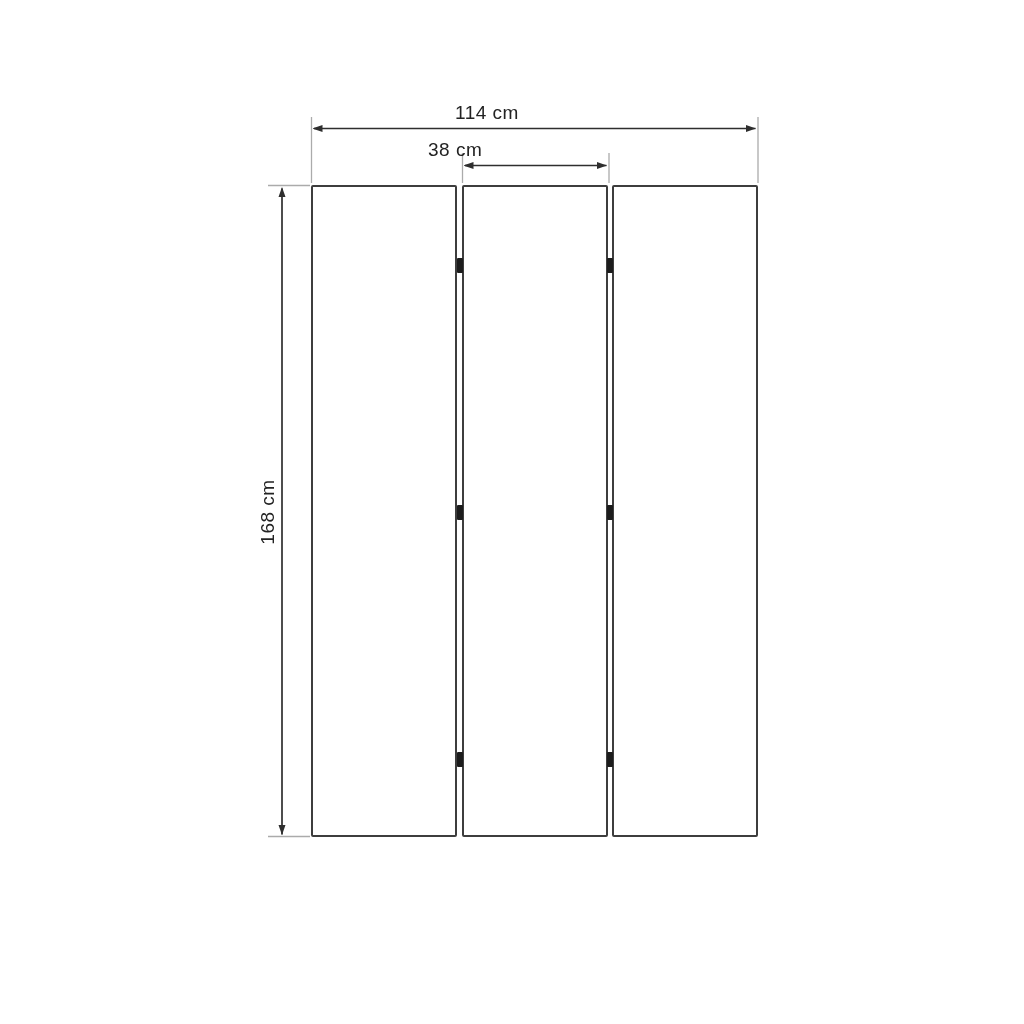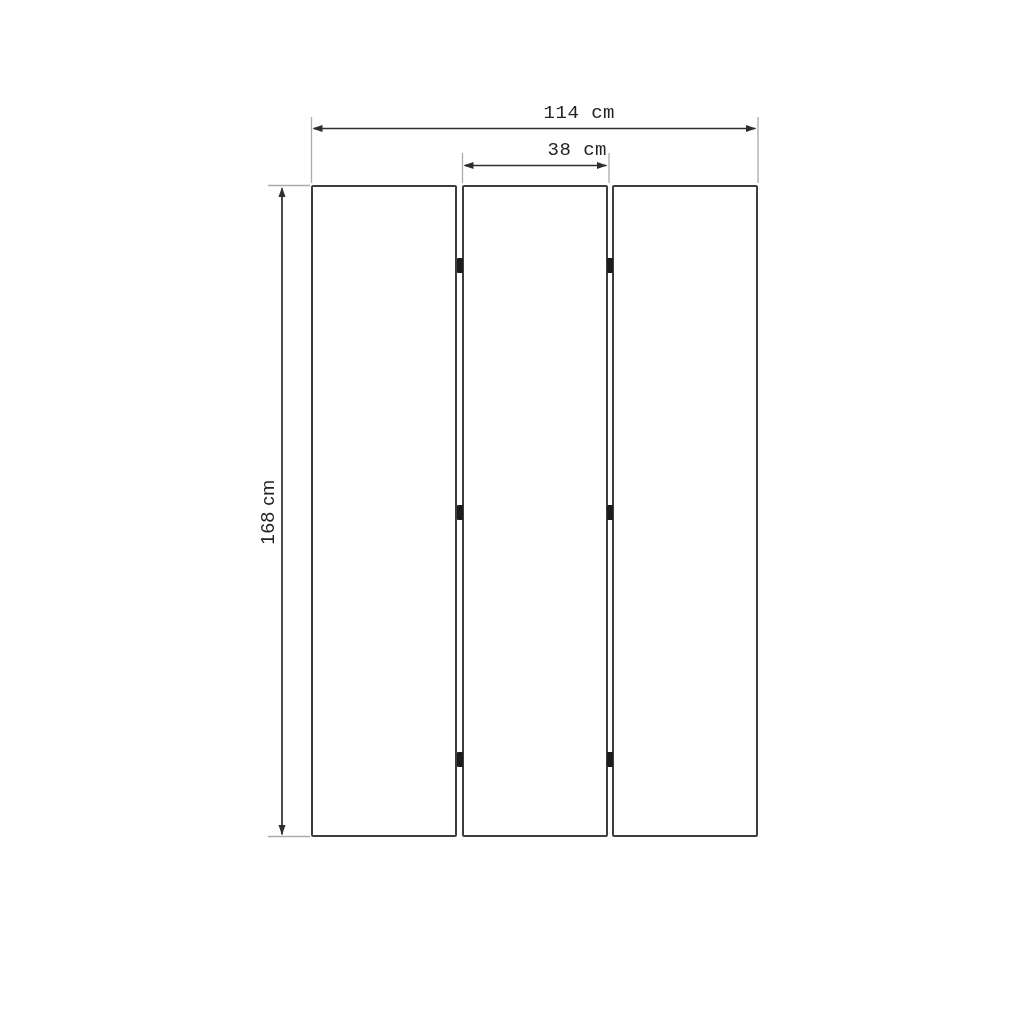--- a/index.html
+++ b/index.html
@@ -49,25 +49,24 @@
   }
   .dim-label {
     position: absolute;
     color: #232323;
     font-size: 19px;
     letter-spacing: 0.5px;
     white-space: nowrap;
   }
   .dim-label.horiz {
     width: 160px;
-    text-align: right;
-    font-family: Liberation Mono, monospace;
+    text-align: left;
   }
   .label-114 { left: 455px; top: 102px; }
-  .label-38  { left: 447px; top: 139px; }
+  .label-38  { left: 428px; top: 139px; }
   .label-168 {
     left: 268px; top: 512px;
     transform: translate(-50%, -50%) rotate(-90deg);
   }
 </style>
 </head>
 <body>
 
 <div class="canvas">
 

